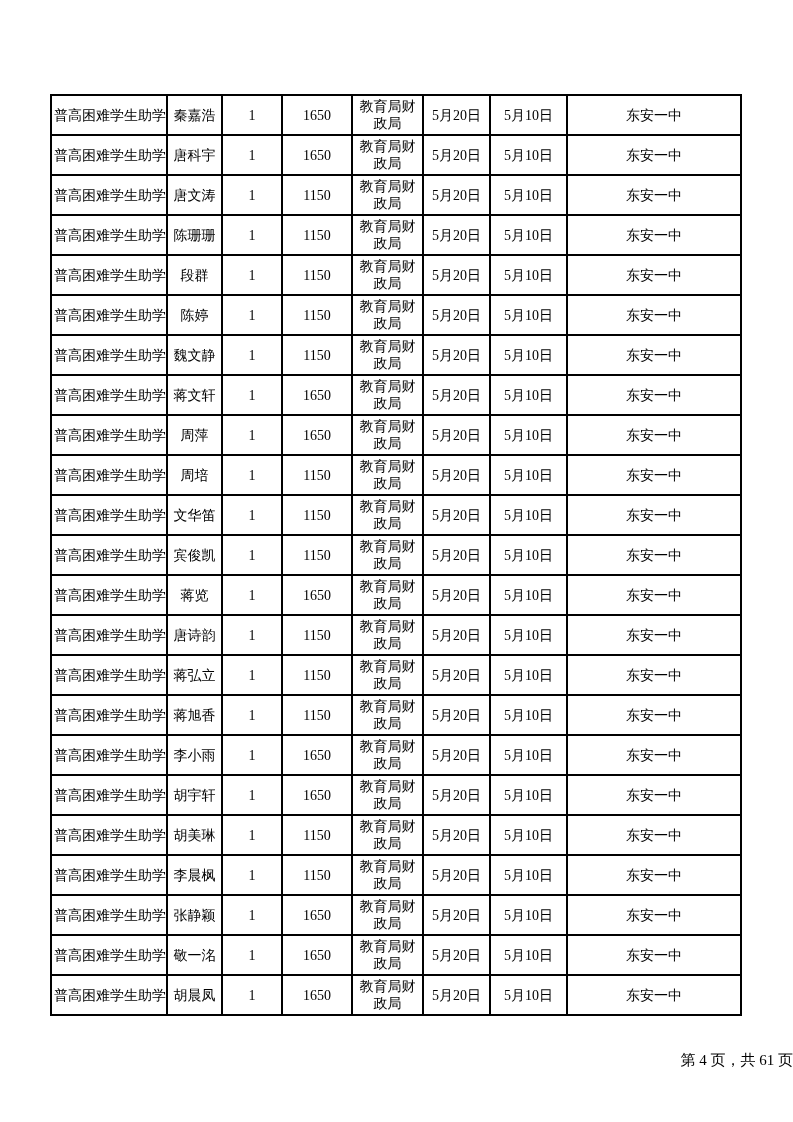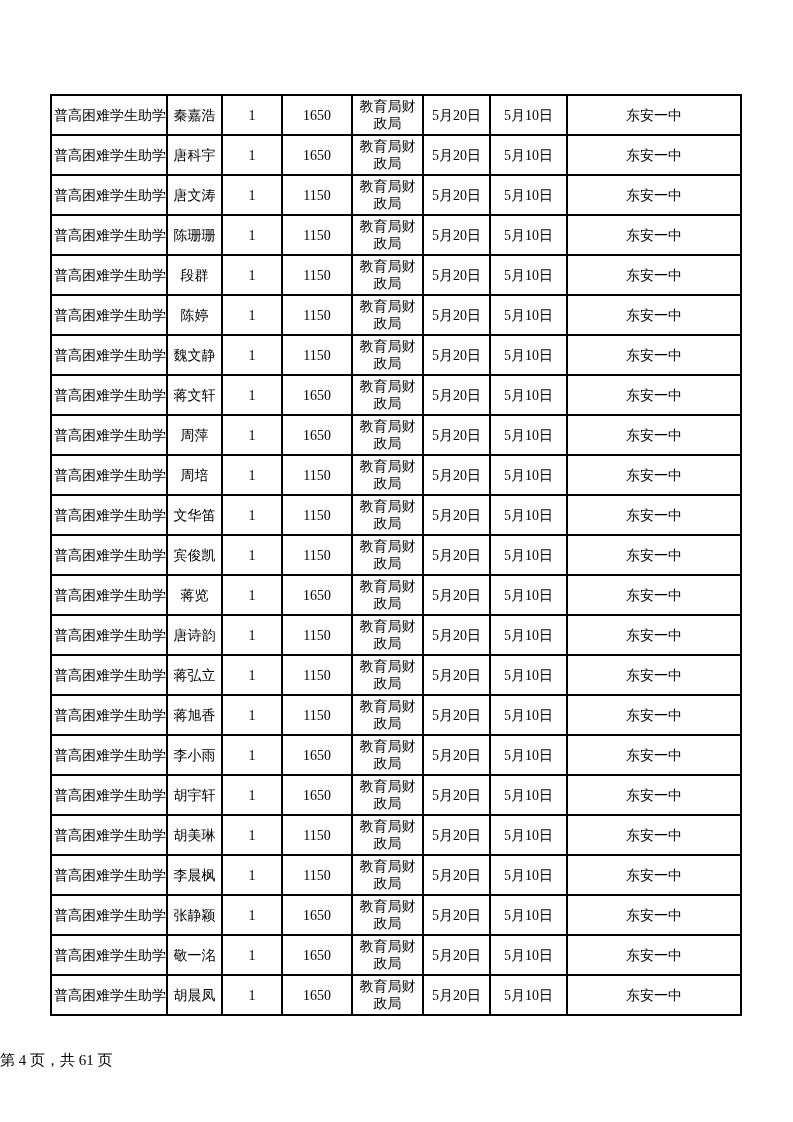--- a/index.html
+++ b/index.html
@@ -47,21 +47,21 @@
   td.c-dept {
     line-height: 17px;
     word-break: break-all;
     margin-left: 22px;
   }
   .footer {
     position: absolute;
     left: 0;
     top: 1051px;
     width: 100%;
-    text-align: left;
+    text-align: right;
     font-size: 15px;
     line-height: 18px;
   }
 </style>
 </head>
 <body>
 
 <div class="page">
 
   <table class="grid">

